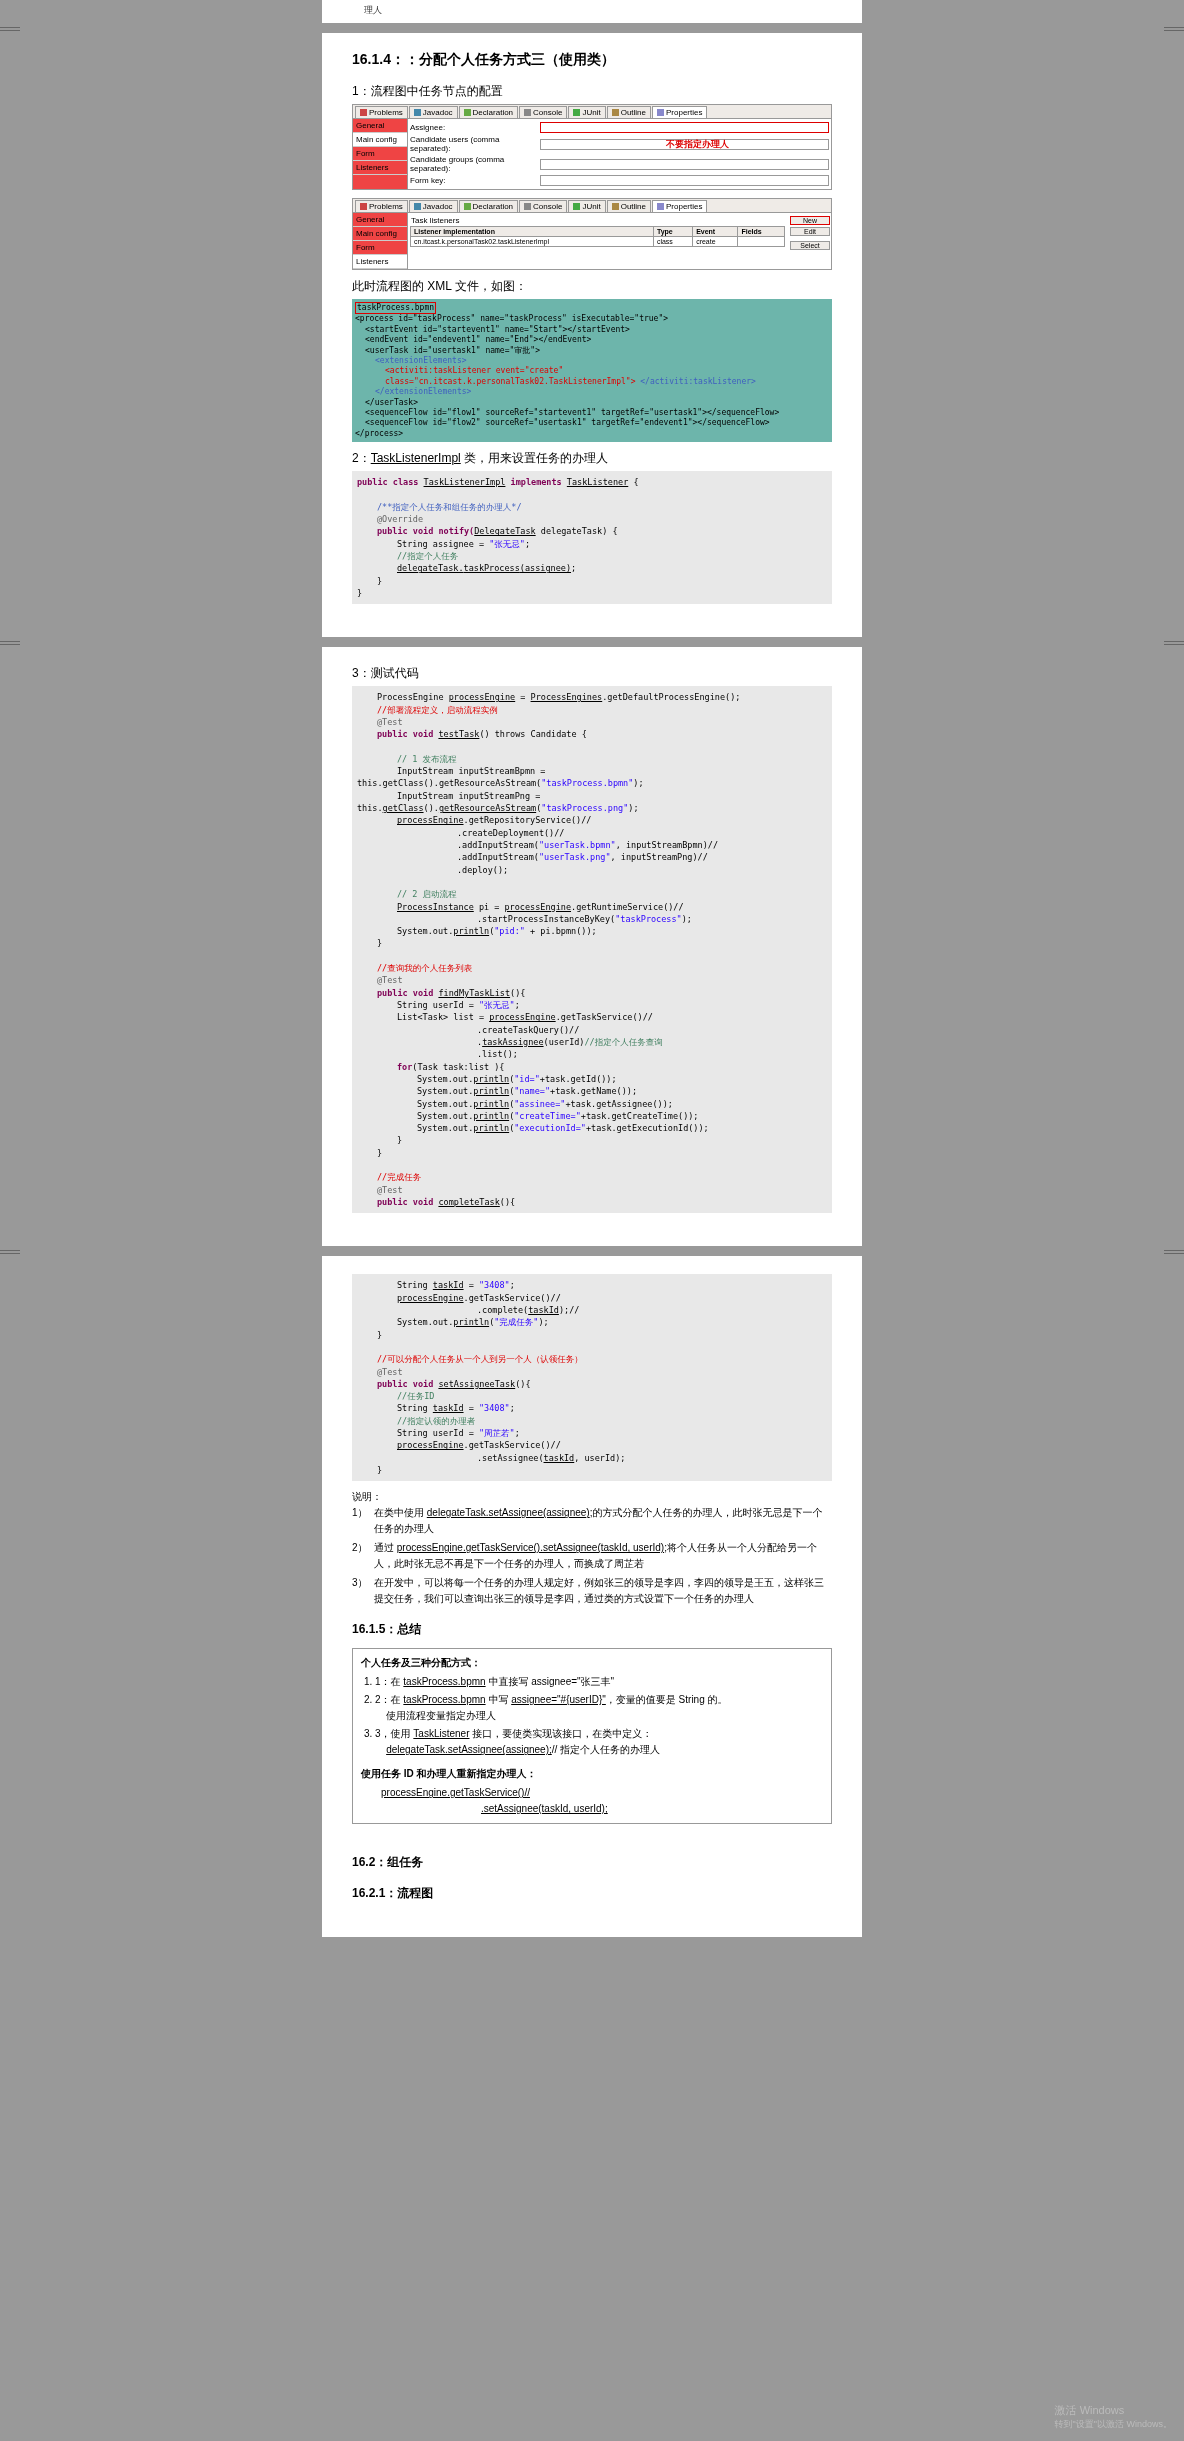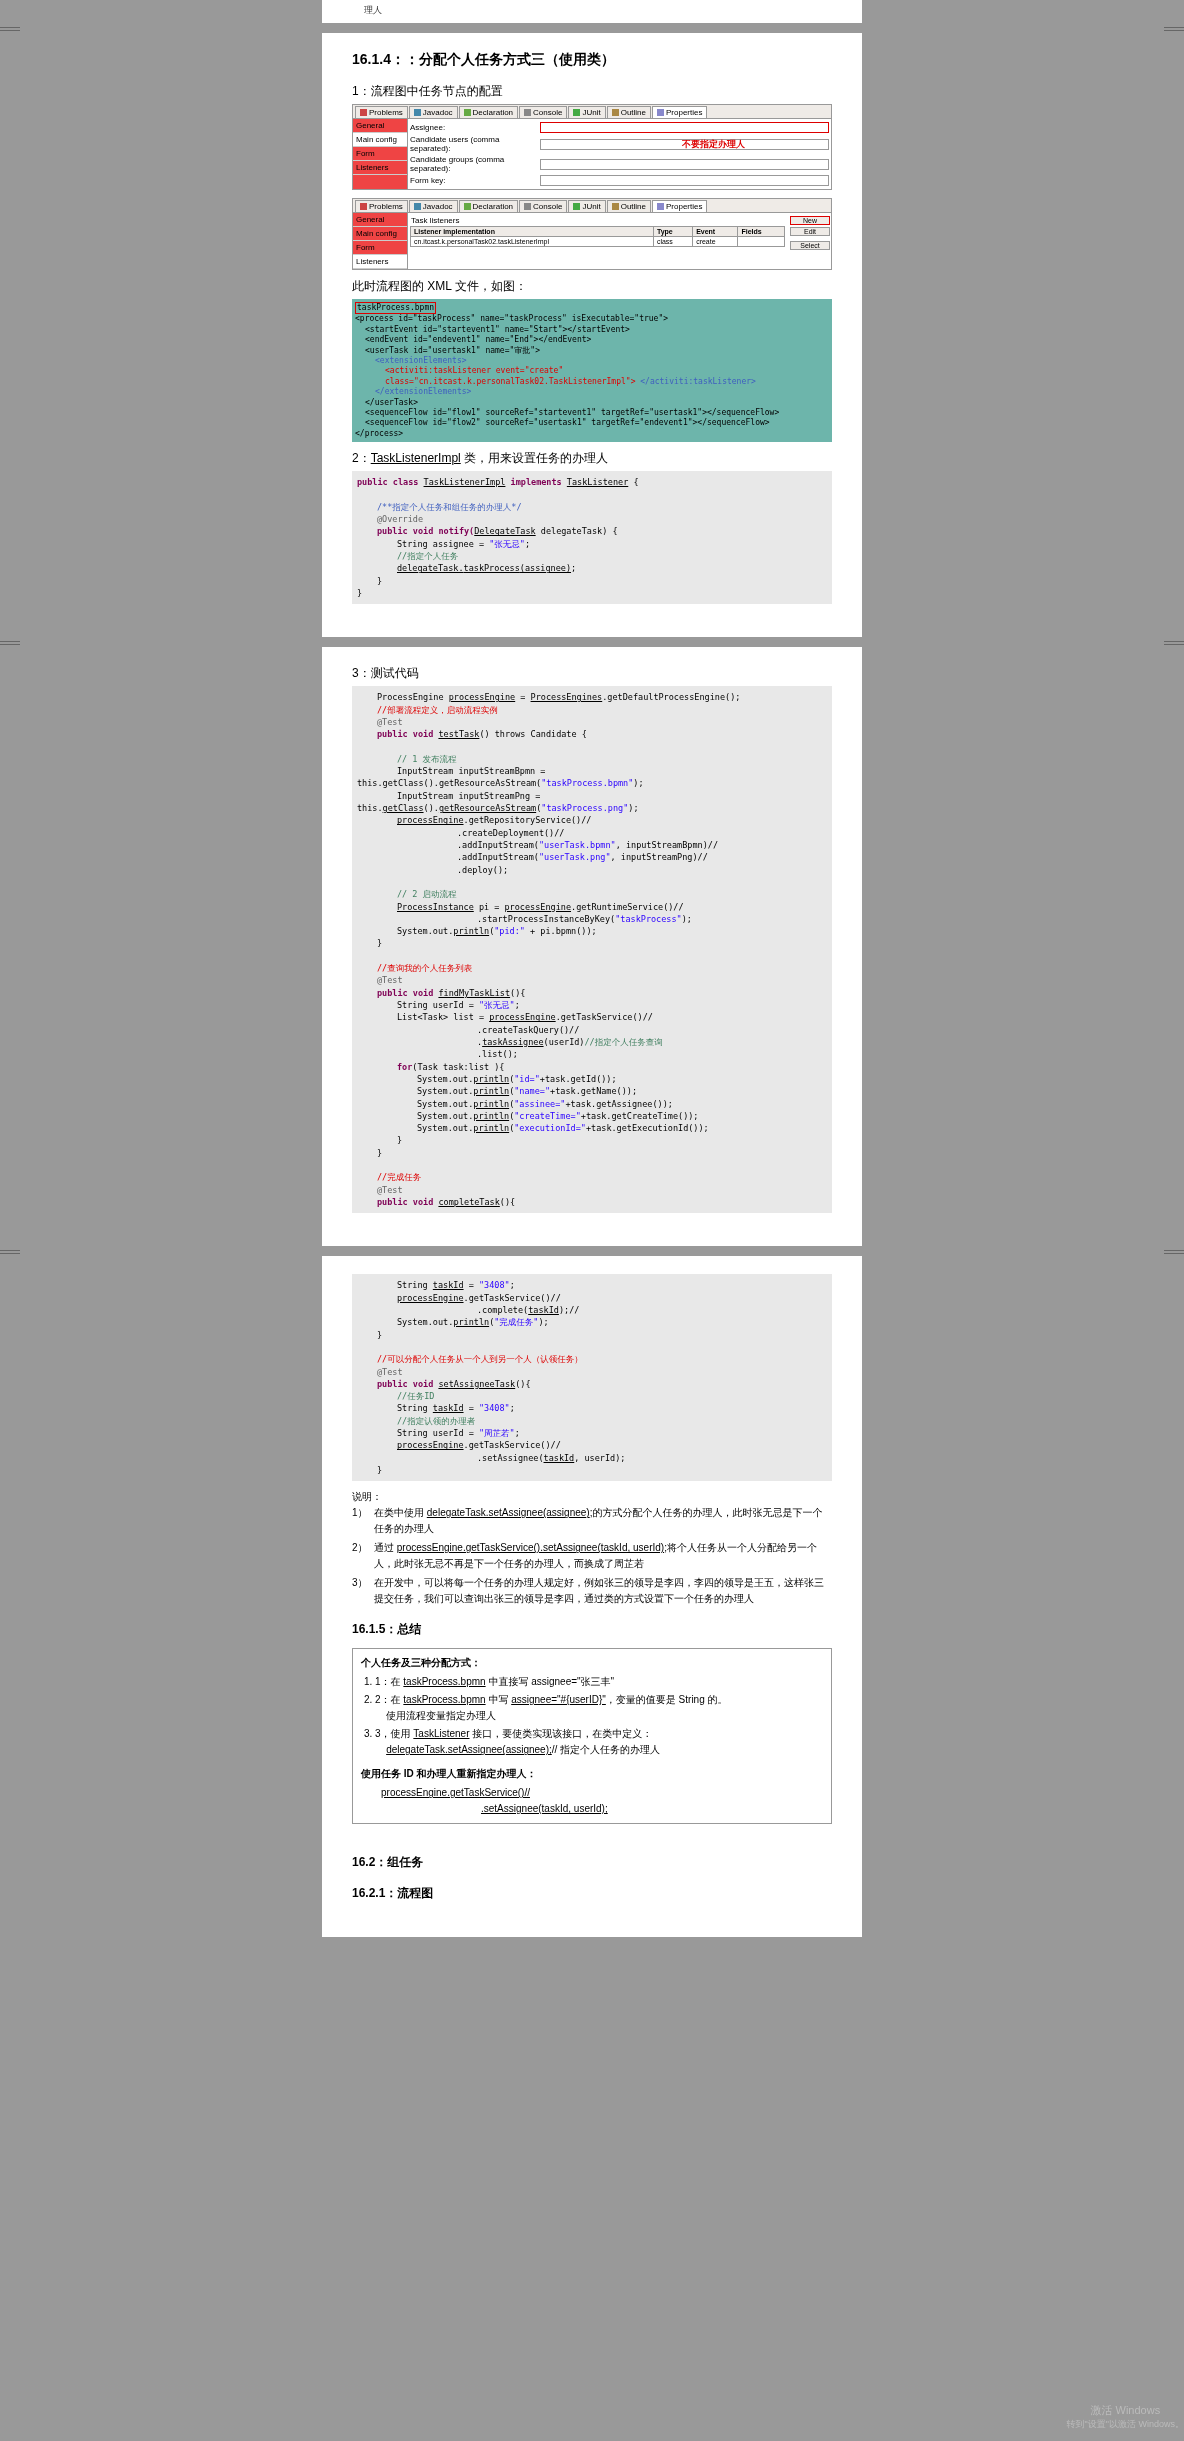--- a/index.html
+++ b/index.html
@@ -27,21 +27,21 @@
 .ic-prop{background:#88c}
 .eclipse-body{display:flex}
 .side-tabs{width:55px;border-right:1px solid #999;background:#ef4444}
 .side-tab{padding:2px 3px;border-bottom:1px solid #ccc;font-size:8px}
 .side-tab.sel{background:#fff}
 .form-area{flex:1;background:#fff;padding:2px}
 .form-row{display:flex;align-items:center;padding:1px 0}
 .form-row label{width:130px;font-size:8px}
 .form-row input{flex:1;border:1px solid #999;font-size:8px;height:11px;padding:0 2px}
 .red-box{border:1.5px solid #d00!important}
-.red-note{color:#d00;font-weight:bold;font-size:9px;position:absolute;right:84px}
+.red-note{color:#d00;font-weight:bold;font-size:9px;position:absolute;right:100px}
 .tbl{width:100%;border-collapse:collapse;font-size:7px;background:#fff}
 .tbl th,.tbl td{border:1px solid #999;padding:1px 3px;text-align:left}
 .tbl th{background:#efebe7}
 .btn{border:1px solid #999;background:#efebe7;padding:0 6px;font-size:7px;margin:1px}
 .xml-box{background:#6db5ab;font-family:monospace;font-size:8px;padding:3px;line-height:1.3;margin-bottom:8px}
 .xml-box .hl{border:1px solid #d00;display:inline-block;padding:0 1px}
 .xml-box .lvl1{padding-left:10px}.xml-box .lvl2{padding-left:20px}.xml-box .lvl3{padding-left:30px}
 .tag-br{color:#3f5fbf}
 .tag-rd{color:#d00}
 .code-box{background:#e8e8e8;font-family:monospace;font-size:8.5px;padding:5px;line-height:1.45;margin-bottom:8px}
@@ -345,16 +345,16 @@
 <div style="padding-left:20px"><span class="und">processEngine.getTaskService()//</span></div>
 <div style="padding-left:120px"><span class="und">.setAssignee(taskId, userId);</span></div>
 </div>
 
 <h3 style="margin-top:30px">16.2：组任务</h3>
 <h3>16.2.1：流程图</h3>
 
 </div>
 </div>
 
-<div style="position:fixed;bottom:10px;right:0;text-align:center;color:#bbb;font-size:11px;pointer-events:none">
+<div style="position:fixed;bottom:10px;right:12px;text-align:left;color:#bbb;font-size:11px;pointer-events:none">
 <div>激活 Windows</div>
 <div style="font-size:9px">转到"设置"以激活 Windows。</div>
 </div>
 
 </body></html>

